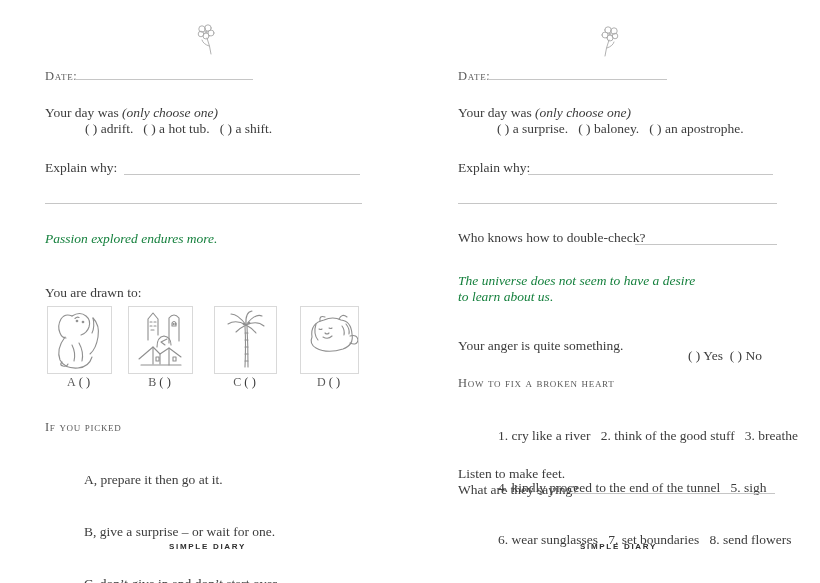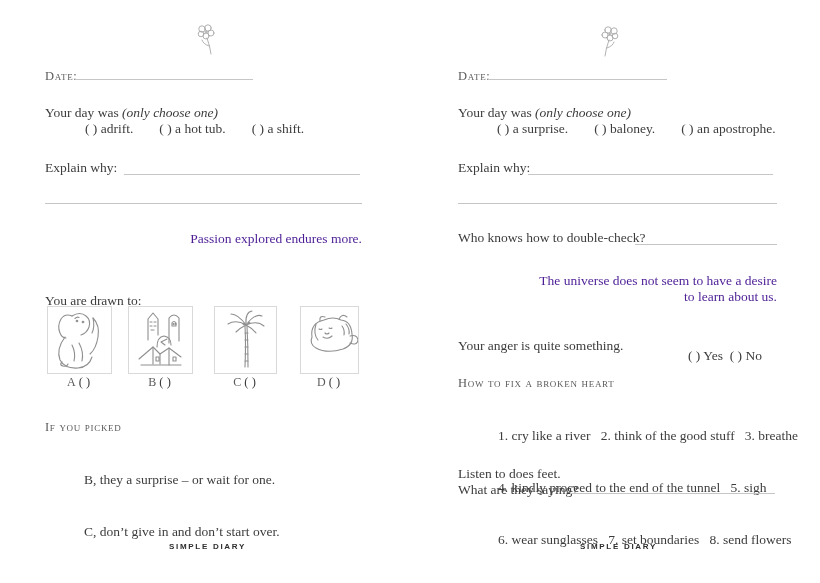--- a/index.html
+++ b/index.html
@@ -6,22 +6,22 @@
   .spread{position:relative;width:820px;height:583px;background:#ffffff;overflow:hidden;
           font-family:"Liberation Serif",serif;color:#3c3c3c;}
   .page{position:absolute;top:0;width:410px;height:416px;}
   .page.left{left:0;}
   .page.right{left:410px;}
   .abs{position:absolute;}
   .body-text{font-size:13.5px;line-height:15px;}
   .sc{font-variant:small-caps;letter-spacing:0.7px;color:#5a5a5a;font-size:12.5px;}
   .note-italic{font-style:italic;}
   .hline{border-bottom:1px solid #c6c6c6;height:0;}
-  .quote{font-size:13.5px;color:#4c1d95;text-align:right;line-height:16px;}
-  .options{display:flex;gap:26px;font-size:13.5px;white-space:pre;}
+  .quote{font-size:13.5px;font-style:italic;color:#15803d;text-align:left;line-height:16px;}
+  .options{display:flex;gap:10px;font-size:13.5px;white-space:pre;}
   .choice-box{border:1px solid #d9d9d9;background:#fff;}
   .choice-box svg{display:block;width:100%;height:100%;}
   .choice-label{text-align:center;font-size:12.5px;}
   .choice-label .letter{font-variant:small-caps;color:#5a5a5a;font-size:12px;}
   .list{font-size:13.5px;line-height:17.2px;white-space:pre-wrap;}
   .footer{font-family:"Liberation Sans",sans-serif;font-size:8px;font-weight:bold;
           letter-spacing:1.7px;color:#2e2e2e;text-align:right;}
   .sketch{stroke:#8f8f8f;fill:none;stroke-width:1.1;stroke-linecap:round;stroke-linejoin:round;}
   .flower{stroke:#a8a8a8;fill:none;stroke-width:0.9;stroke-linecap:round;}
 </style>
@@ -55,21 +55,21 @@
       <span>( ) a hot tub.</span>
       <span>( ) a shift.</span>
     </div>
 
     <div class="abs body-text" style="left:45px;top:160px;">Explain why:</div>
     <div class="abs hline" style="left:124px;top:174px;width:236px;"></div>
     <div class="abs hline" style="left:45px;top:203px;width:317px;"></div>
 
     <div class="abs quote" style="left:45px;top:231px;width:317px;">Passion explored endures more.</div>
 
-    <div class="abs body-text" style="left:45px;top:285px;margin-top:8px;">You are drawn to:</div>
+    <div class="abs body-text" style="left:45px;top:285px;">You are drawn to:</div>
 
     <div class="abs choice-box" style="left:47px;top:306px;width:63px;height:66px;">
       <svg viewBox="0 0 63 66">
         <g class="sketch">
           <path d="M24,9 Q17,6 13,12 Q9,19 12,26 Q14,31 18,31"></path>
           <path d="M24,9 Q32,4 38,9 Q43,13 41,20 Q39,26 33,28"></path>
           <circle cx="29" cy="14" r="0.8"></circle>
             <circle cx="35" cy="15" r="0.8"></circle>
           <path d="M27,11.5 q2,-2 4,-1"></path>
           <path d="M45,11 Q52,18 50,30 Q48,42 42,47"></path>
@@ -133,21 +133,22 @@
       </svg>
     </div>
 
     <div class="abs choice-label" style="left:47px;top:375px;width:63px;"><span class="letter">A</span> <span>( )</span></div>
     <div class="abs choice-label" style="left:128px;top:375px;width:63px;"><span class="letter">B</span> <span>( )</span></div>
     <div class="abs choice-label" style="left:214px;top:375px;width:61px;"><span class="letter">C</span> <span>( )</span></div>
     <div class="abs choice-label" style="left:300px;top:375px;width:57px;"><span class="letter">D</span> <span>( )</span></div>
 
     <div class="abs sc" style="left:45px;top:420px;">If you picked</div>
     <div class="abs list" style="left:84px;top:437px;">
-      <div>B, they a surprise – or wait for one.</div>
+      <div>A, prepare it then go at it.</div>
+      <div>B, give a surprise – or wait for one.</div>
       <div>C, don’t give in and don’t start over.</div>
       
     </div>
 
     <div class="abs footer" style="left:146px;top:542px;width:100px;">SIMPLE DIARY</div>
   </section>
 
   <section class="page right">
 
     <svg class="abs" style="left:189px;top:24px;transform:scaleX(-1);" width="24" height="34" viewBox="0 0 24 34">
@@ -189,20 +190,20 @@
     <div class="abs body-text" style="left:48px;top:338px;">Your anger is quite something.</div>
     <div class="abs body-text" style="left:278px;top:320px;white-space:pre;margin-top:28px;"><span>( ) Yes</span>  <span>( ) No</span></div>
 
     <div class="abs sc" style="left:48px;top:376px;">How to fix a broken heart</div>
     <div class="abs list" style="left:88px;top:393px;">
       <div>1. cry like a river   2. think of the good stuff   3. breathe</div>
       <div>4. kindly proceed to the end of the tunnel   5. sigh</div>
       <div>6. wear sunglasses   7. set boundaries   8. send flowers</div>
     </div>
 
-    <div class="abs body-text" style="left:48px;top:466px;">Listen to does feet.</div>
+    <div class="abs body-text" style="left:48px;top:466px;">Listen to make feet.</div>
     <div class="abs body-text" style="left:48px;top:482px;">What are they saying?</div>
     <div class="abs hline" style="left:160px;top:493px;width:205px;"></div>
 
     <div class="abs footer" style="left:147px;top:542px;width:100px;">SIMPLE DIARY</div>
   </section>
 
 </div>
 
 </body></html>

